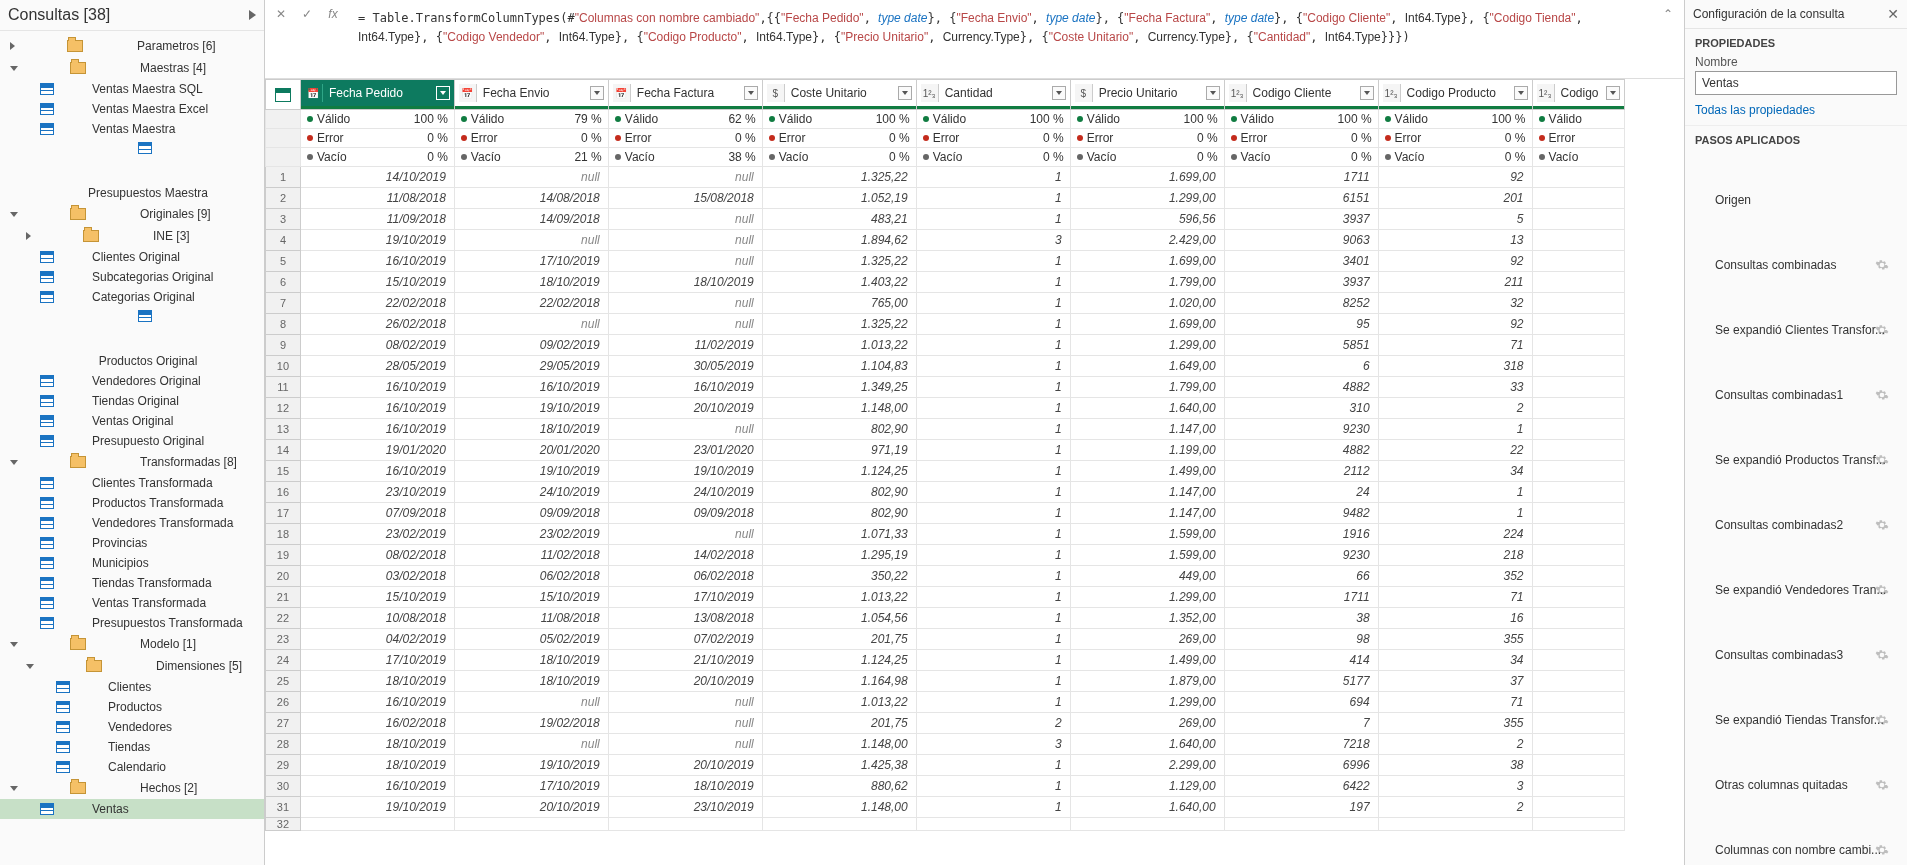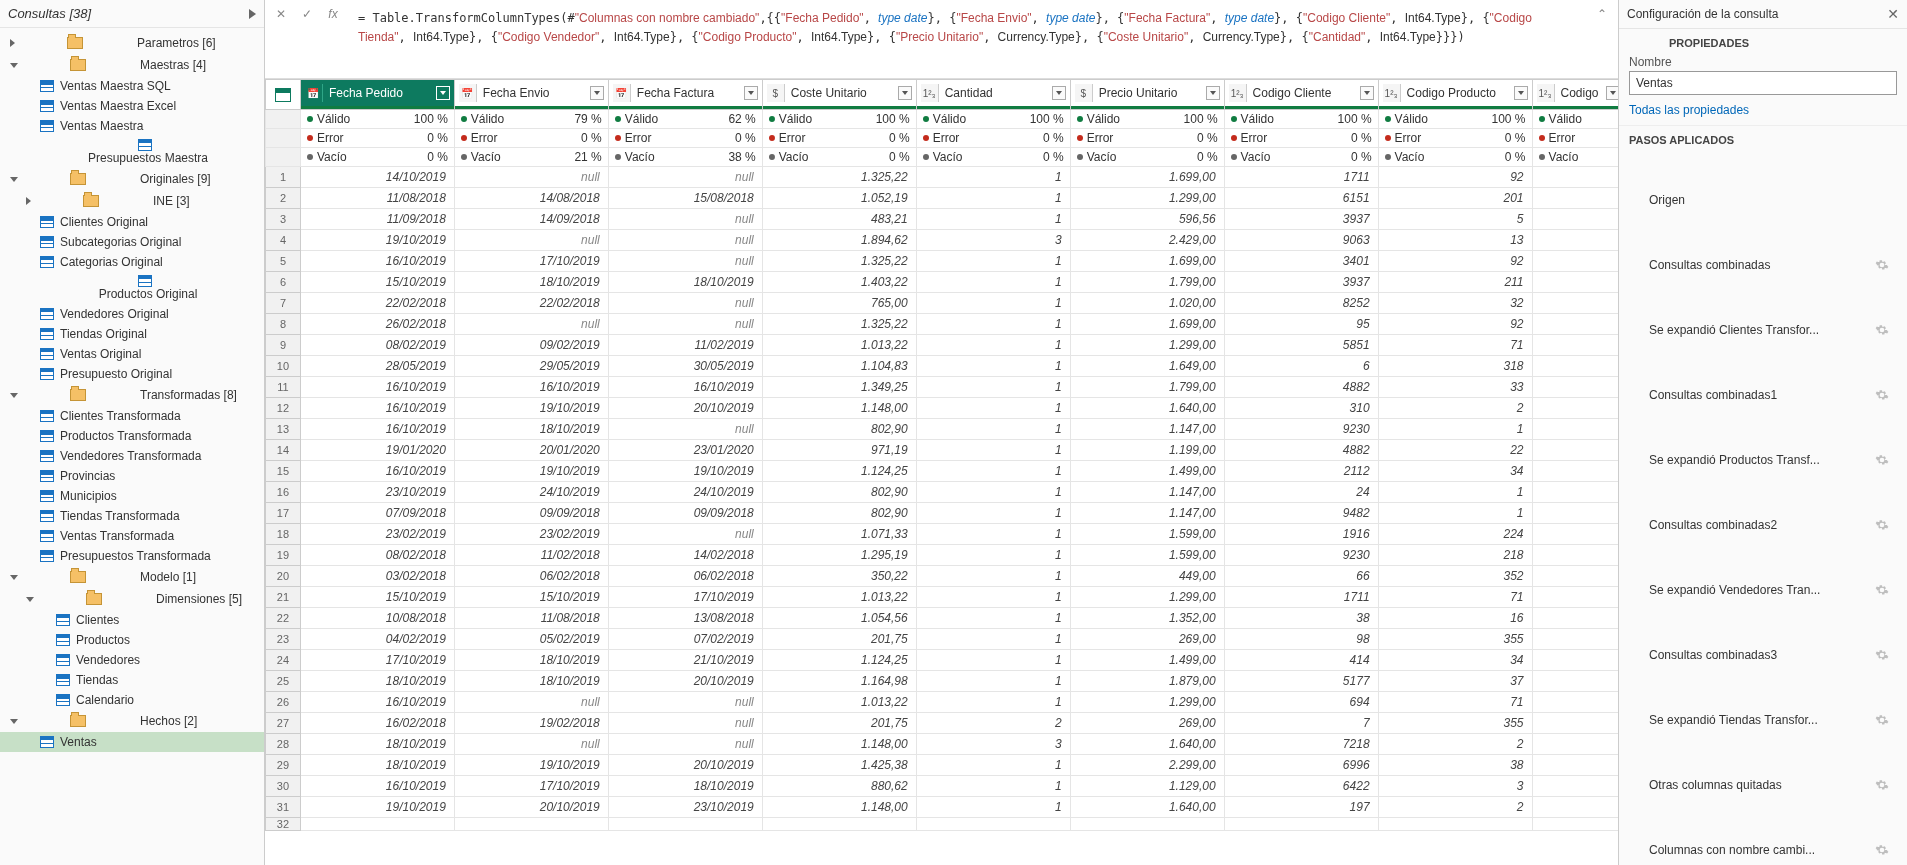--- a/index.html
+++ b/index.html
@@ -1,29 +1,29 @@
 <!DOCTYPE html>
 <html><head>
 <meta charset="utf-8">
 <style>
 * { box-sizing: border-box; margin:0; padding:0; font-family: "Segoe UI", Tahoma, sans-serif; font-size: 12px; color:#333; }
 body { display:flex; width:1907px; height:865px; background:#fff; overflow:hidden; }
 
 
 .queries { width:265px; border-right:1px solid #ccc; display:flex; flex-direction:column; background:#fafafa;}
 .queries-header { padding:6px 8px; display:flex; align-items:center; justify-content:space-between; border-bottom:1px solid #e5e5e5;}
-.queries-header .title { font-size:13px;font-style:italic; }
+.queries-header .title { font-size:16px; }
 .chev-right { display:inline-block; width:0; height:0; border-top:5px solid transparent; border-bottom:5px solid transparent; border-left:7px solid #666; cursor:pointer;}
 .chev-down-mini { display:inline-block; width:0; height:0; border-left:4px solid transparent; border-right:4px solid transparent; border-top:5px solid #666; margin-right:4px; margin-left:2px; flex:0 0 auto;}
 .chev-right-mini { display:inline-block; width:0; height:0; border-top:4px solid transparent; border-bottom:4px solid transparent; border-left:5px solid #666; margin-right:4px; margin-left:2px; flex:0 0 auto;}
 .tree { flex:1; overflow-y:auto; padding-top:4px;}
 .tree-group { display:flex; align-items:center; padding:4px 8px; cursor:pointer;gap:48px;}
 .folder { width:16px; height:12px; background:#f5c066; border:1px solid #c59436; margin-right:6px; flex:0 0 auto; position:relative;}
 .folder:before { content:""; position:absolute; top:-4px; left:0; width:6px; height:3px; background:#f5c066; border:1px solid #c59436; border-bottom:none;}
-.tree-item { display:flex; align-items:center; padding:3px 8px 3px 40px; cursor:pointer;}
+.tree-item { display:flex; align-items:center; padding:3px 8px 3px 40px; cursor:pointer;gap:32px;}
 .tree-item.selected { background:#c7e0c7; }
 .tbl-icon { width:14px; height:12px; border:1px solid #1a73c2; margin-right:6px; flex:0 0 auto; background:linear-gradient(to bottom, #1a73c2 0%, #1a73c2 35%, #fff 35%, #fff 100%); position:relative;}
 .tbl-icon:after { content:""; position:absolute; left:0; right:0; top:60%; height:1px; background:#1a73c2;}
 
 
 .center { flex:1; display:flex; flex-direction:column; min-width:0;}
 .fx-bar { display:flex; align-items:flex-start; padding:4px 6px; border-bottom:1px solid #ddd; gap:6px; background:#fff;}
 .fx-btn { width:20px; height:20px; display:flex; align-items:center; justify-content:center; color:#888; cursor:pointer;}
 .fx-input { flex:1; font-family:Consolas, monospace; font-size:12px; padding:4px 8px; line-height:1.6; border:1px solid transparent; min-height:70px;}
 .tok-str { color:#b84747;}
@@ -49,21 +49,21 @@
 .q-dot.err { background:#c42b1c;}
 .q-dot.emp { background:#666;}
 .rownum { width:34px; background:#f1f1f1; text-align:center; border:1px solid #ccc; color:#666; font-size:11px;}
 .grid td.cell { border:1px solid #e5e5e5; padding:3px 8px; text-align:right; font-style:italic; color:#444; white-space:nowrap; background:#fff;}
 .grid td.cell.nullv { color:#888; }
 .corner { width:34px; border:1px solid #ccc; background:#eaf7f2;}
 .corner-inner { display:flex; align-items:center; justify-content:center; height:26px; }
 .tbl-glyph { width:16px; height:14px; border:1px solid #0d7a5f; background:linear-gradient(to bottom,#0d7a5f 0%,#0d7a5f 33%,#fff 33%,#fff 100%); position:relative;}
 
 
-.settings { width:289px; border-left:1px solid #ccc; display:flex; flex-direction:column; background:#fafafa;}
+.settings { width:223px; border-left:1px solid #ccc; display:flex; flex-direction:column; background:#fafafa;}
 .set-header { padding:6px 8px; display:flex; justify-content:space-between; align-items:center; border-bottom:1px solid #e5e5e5;}
 .close-x { cursor:pointer; font-size:14px; color:#666;}
 .set-section { padding:8px 10px;}
 .set-section h4 { font-size:11px; font-weight:bold; margin-bottom:6px; color:#444;}
 .set-section label { font-size:12px; color:#555;}
 .name-input { width:100%; padding:4px 6px; border:1px solid #999; margin-top:2px; font-size:12px;}
 .link { color:#0067b8; cursor:pointer; margin-top:8px; display:inline-block;}
 .steps { list-style:none; }
 .steps li { display:flex; align-items:flex-start; padding:4px 8px 4px 20px; position:relative; cursor:pointer;margin-top:43px;}
 .steps li.selected { background:#e4e1a6;}
@@ -960,21 +960,21 @@
       </table>
   </div>
 </div>
 
 <div class="settings">
   <div class="set-header">
     <span>Configuración de la consulta</span>
     <span class="close-x">✕</span>
   </div>
   <div class="set-section">
-    <h4 style="cursor:pointer;margin-left:40px;">PROPIEDADES</h4>
+    <h4 style="cursor:pointer;">PROPIEDADES</h4>
     <label>Nombre</label>
     <input class="name-input" value="Ventas" style="">
     <span class="link">Todas las propiedades</span>
   </div>
   <div class="set-section" style="border-top:1px solid #eee;">
     <h4 style="cursor:pointer;">PASOS APLICADOS</h4>
     <ul class="steps" id="steps">
         <li>
           <span style="white-space:nowrap;overflow:hidden;text-overflow:ellipsis;flex:1;">Origen</span>
         </li>

